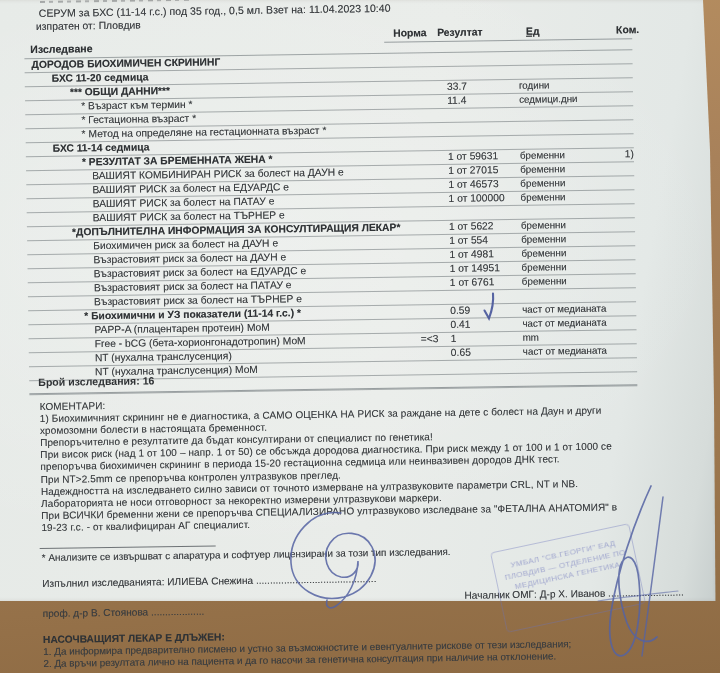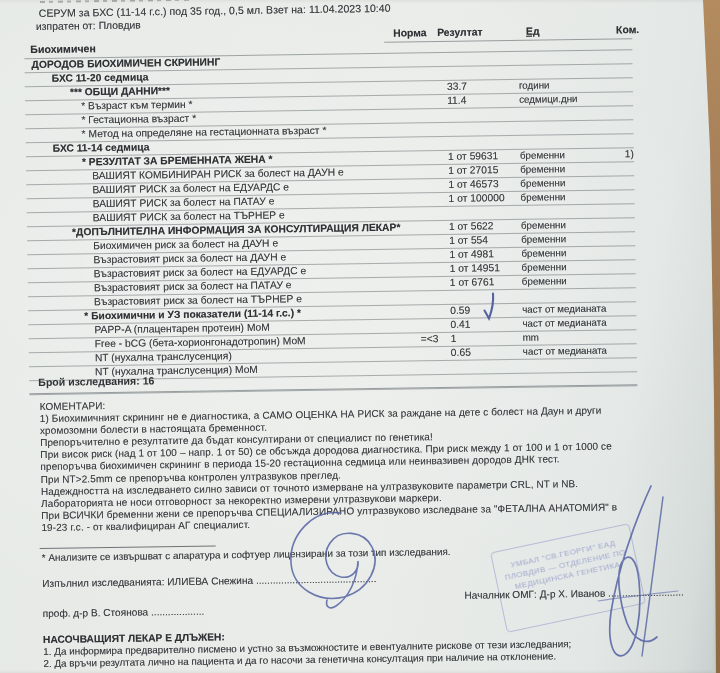--- a/index.html
+++ b/index.html
@@ -2,21 +2,21 @@
 <html><head>
 <meta charset="utf-8">
 <style>
   html,body{margin:0;padding:0;}
   body{
     width:720px;height:673px;overflow:hidden;position:relative;
     background:linear-gradient(175deg,#b78f60 0%,#a8815a 30%,#9c774e 70%,#8d6a43 100%);
     font-family:"Liberation Sans","DejaVu Sans",sans-serif;
   }
   .paper{
-    position:absolute;left:0;top:0;width:720px;height:673px;
+    position:absolute;left:0;top:0;width:720px;height:601px;
     background:
       radial-gradient(120% 90% at 30% 40%, rgba(255,255,255,.25) 0%, rgba(255,255,255,0) 60%),
       linear-gradient(100deg,#e6eae7 0%,#e9ece9 55%,#e3e8e6 84%,#d6dcda 95%,#c9d0cf 99%);
     clip-path:polygon(0 0,703px 0,710px 150px,714px 400px,716px 673px,0 673px);
     box-shadow:inset -4px 0 5px -2px rgba(80,70,50,.35);
   }
   .content{
     position:absolute;left:0;top:0;width:720px;height:700px;
     transform:rotate(-0.85deg);transform-origin:40px 300px;
     color:#3a3d40;
@@ -76,21 +76,21 @@
 
     <div class="txt specimen">СЕРУМ за БХС (11-14 г.с.) под 35 год., 0,5 мл. Взет на: 11.04.2023 10:40</div>
     <div class="txt sent">изпратен от: Пловдив</div>
 
     <div class="txt colhdr ch-norm b">Норма</div>
     <div class="txt colhdr ch-res b">Резултат</div>
     <div class="txt colhdr ch-unit b">Ед</div>
     <div class="txt colhdr ch-com b">Ком.</div>
     <div class="hdr-line"></div>
 
-    <div class="txt issledvane b">Биохимичен</div>
+    <div class="txt issledvane b">Изследване</div>
 
     <div class="rtable">
         <div class="trow">
           <div class="c-label ind0 b">ДОРОДОВ БИОХИМИЧЕН СКРИНИНГ</div>
           <div class="c-norm"></div>
           <div class="c-res"></div>
           <div class="c-unit"></div>
           <div class="c-com"></div>
         </div>
         <div class="trow">

